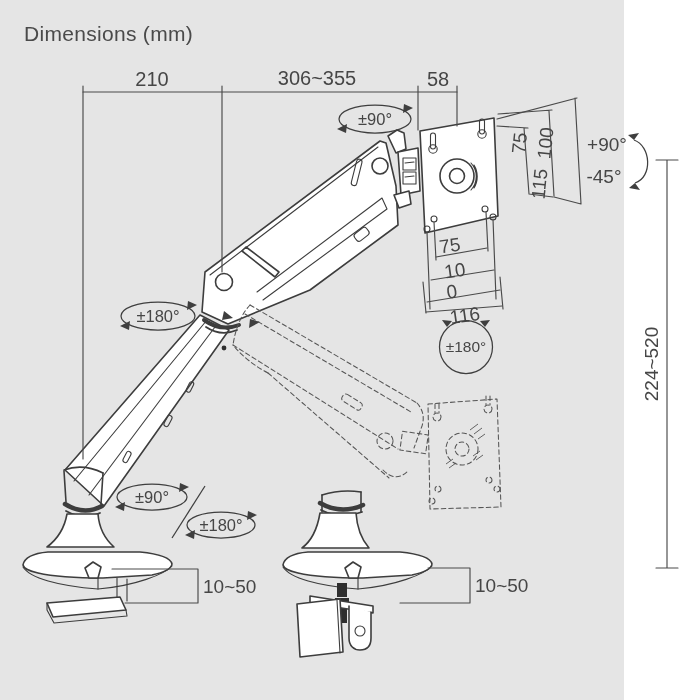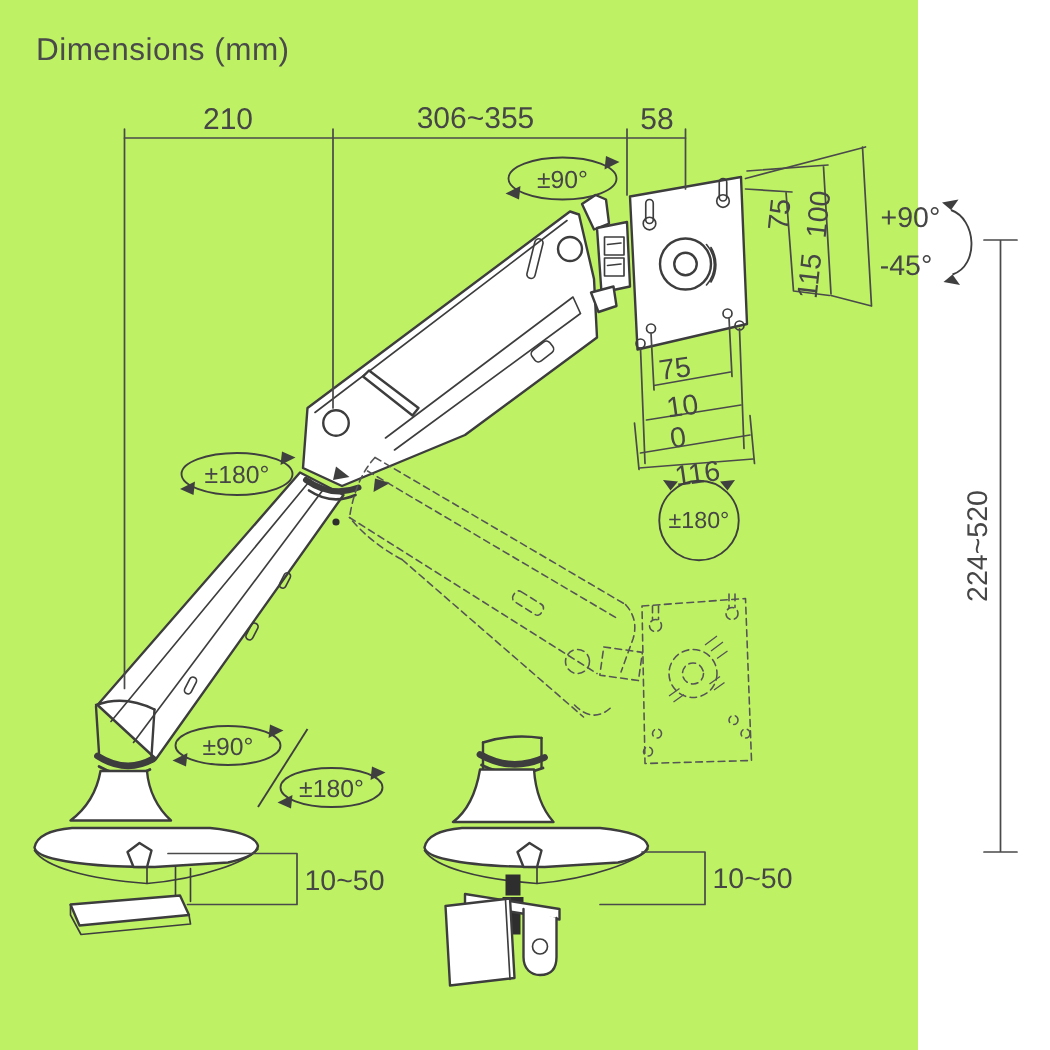--- a/index.html
+++ b/index.html
@@ -1,16 +1,16 @@
 <!DOCTYPE html>
 <html><head>
 <meta charset="utf-8">
 <style>
   html,body{margin:0;padding:0;background:#ffffff;width:700px;height:700px;overflow:hidden;}
-  #stage{position:relative;width:612px;height:700px;background:#bef264;font-family:"Liberation Sans",sans-serif;}
+  #stage{position:relative;width:612px;height:700px;background:#e5e5e5;font-family:"Liberation Sans",sans-serif;padding-left:12px;}
   #title{position:absolute;left:24px;top:22px;font-size:21px;font-weight:500;color:#4a4a4a;letter-spacing:.3px;}
   svg{position:absolute;left:0;top:0;display:block;}
   .s{stroke:#3d3d3d;stroke-width:1.6;fill:none;stroke-linejoin:round;stroke-linecap:round;}
   .sf{stroke:#3d3d3d;stroke-width:1.6;fill:#ffffff;stroke-linejoin:round;stroke-linecap:round;}
   .sm{stroke:#3d3d3d;stroke-width:1.1;fill:none;stroke-linejoin:round;stroke-linecap:round;}
   .blk{fill:#2e2e2e;stroke:none;}
   .d{stroke:#4a4a4a;stroke-width:1.15;fill:none;stroke-linecap:round;}
   .ph{stroke:#555;stroke-width:1.05;fill:none;stroke-dasharray:4.5 3;stroke-linejoin:round;stroke-linecap:round;}
   .hat{stroke:#555;stroke-width:.9;fill:none;}
   .ell{stroke:#3f3f3f;stroke-width:1.25;fill:none;}

